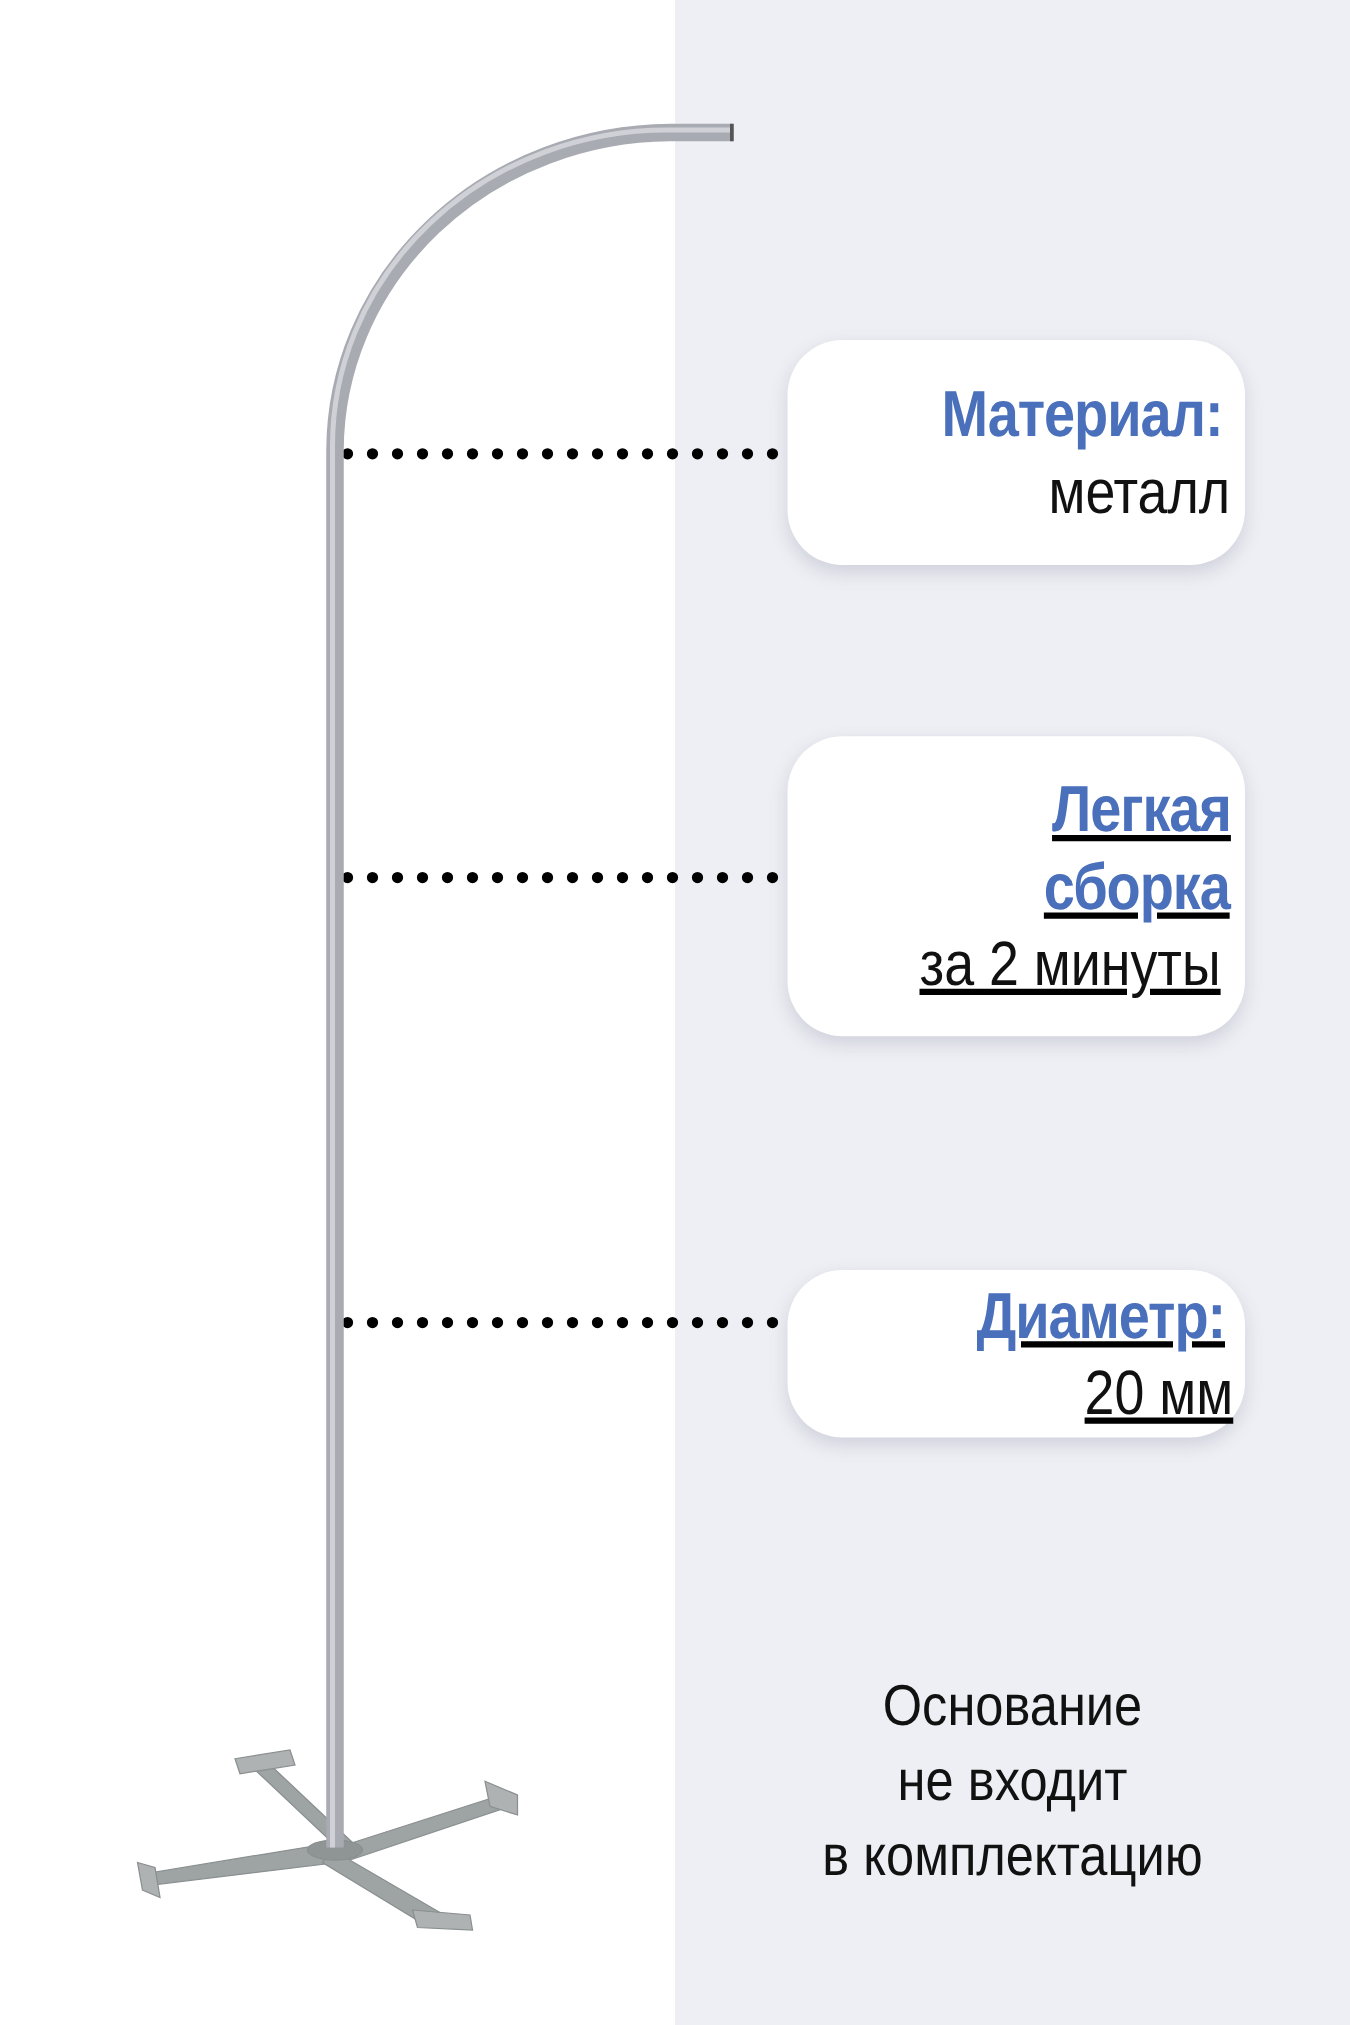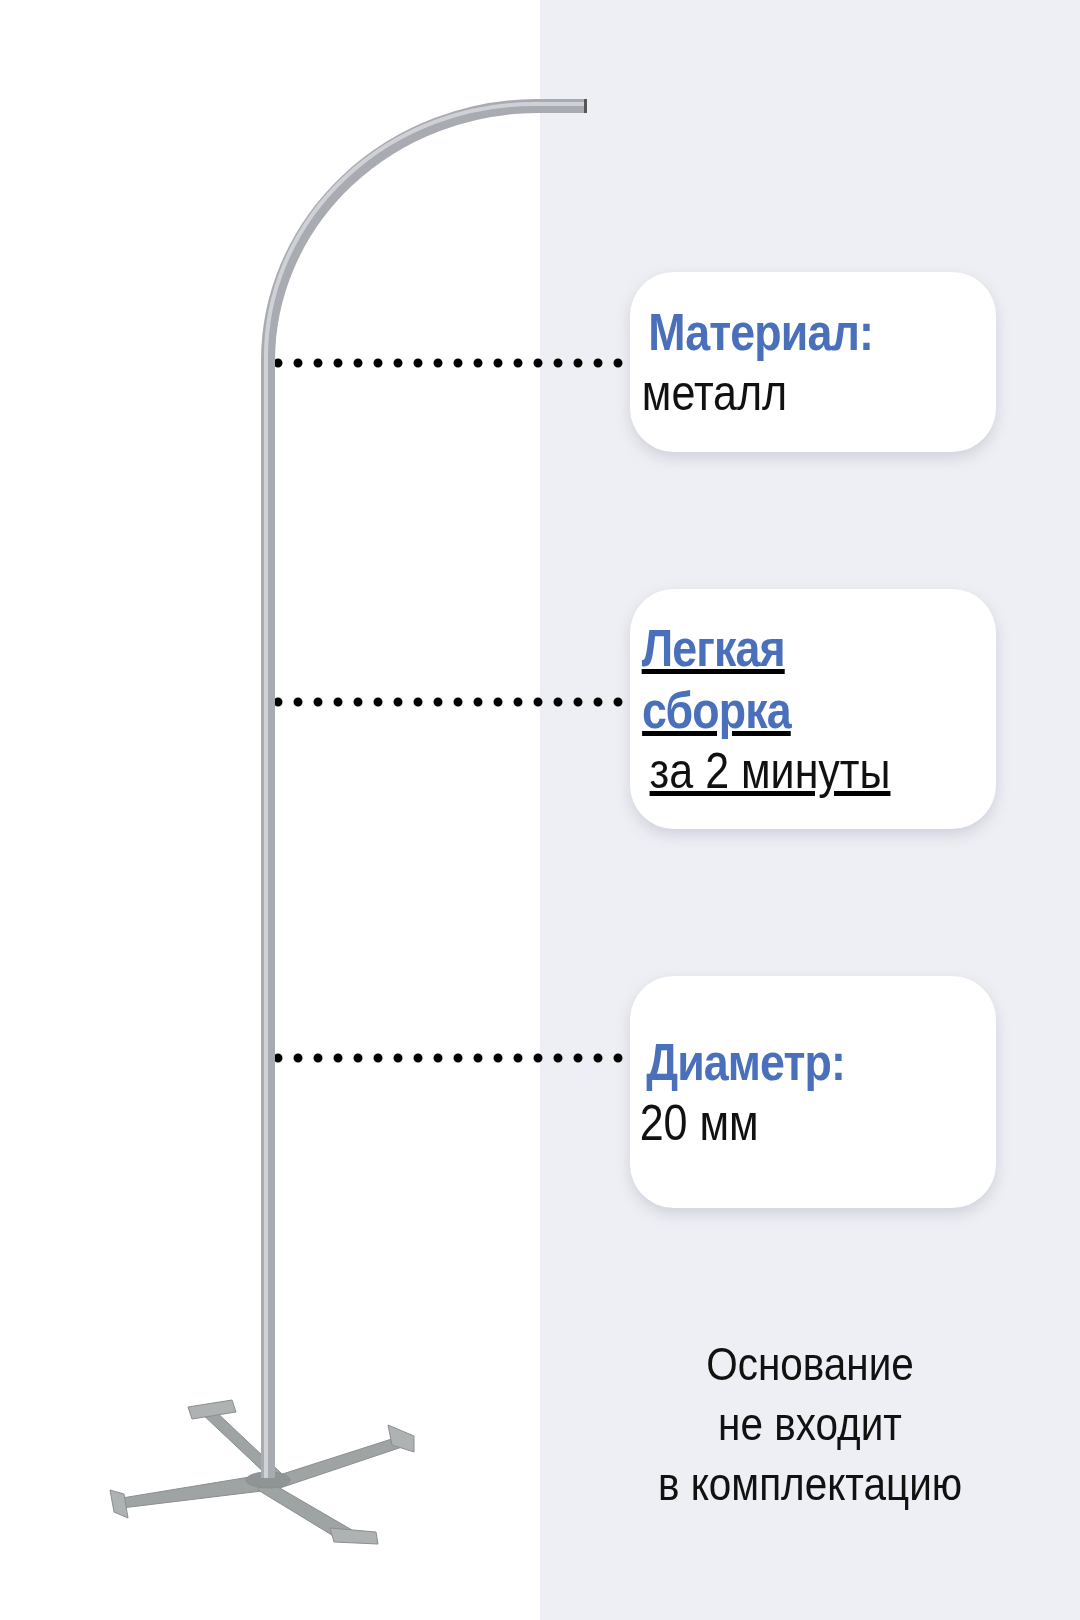--- a/index.html
+++ b/index.html
@@ -10,36 +10,36 @@
   }
   .right-panel {
     position: absolute; left: 540px; top: 0; width: 540px; height: 1620px;
     background: #eeeff4;
   }
   .stand-svg { position: absolute; left: 0; top: 0; width: 1080px; height: 1620px; }
   .card {
     position: absolute; left: 630px; width: 366px;
     background: #ffffff; border-radius: 44px;
     box-shadow: 0 6px 14px rgba(120,125,150,0.25);
-    display: flex; flex-direction: column; align-items: flex-start; justify-content: center;
+    display: flex; flex-direction: column; align-items: flex-end; justify-content: center;
     text-align: center;
   }
   .card .title {
     color: #4a6fbb; font-weight: bold; font-size: 52px; line-height: 62px;
     letter-spacing: -1px;
     font-family: "Liberation Sans Narrow", "Liberation Sans", sans-serif;
     transform: scaleX(0.86);
   }
   .card .value {
     color: #111111; font-size: 50px; line-height: 60px;
     transform: scaleX(0.86);
   }
   .card-material { top: 272px; height: 180px; }
   .card-assembly { top: 589px; height: 240px; text-decoration: underline; }
-  .card-diameter { top: 976px; height: 232px; }
+  .card-diameter { top: 1016px; height: 134px; text-decoration: underline; }
   .note {
     position: absolute; left: 600px; width: 420px; top: 1334px;
     text-align: center; color: #111111; font-size: 46px; line-height: 60px;
     transform: scaleX(0.88);
   }
   .note span { display: block; }
 </style>
 </head>
 <body>
 

